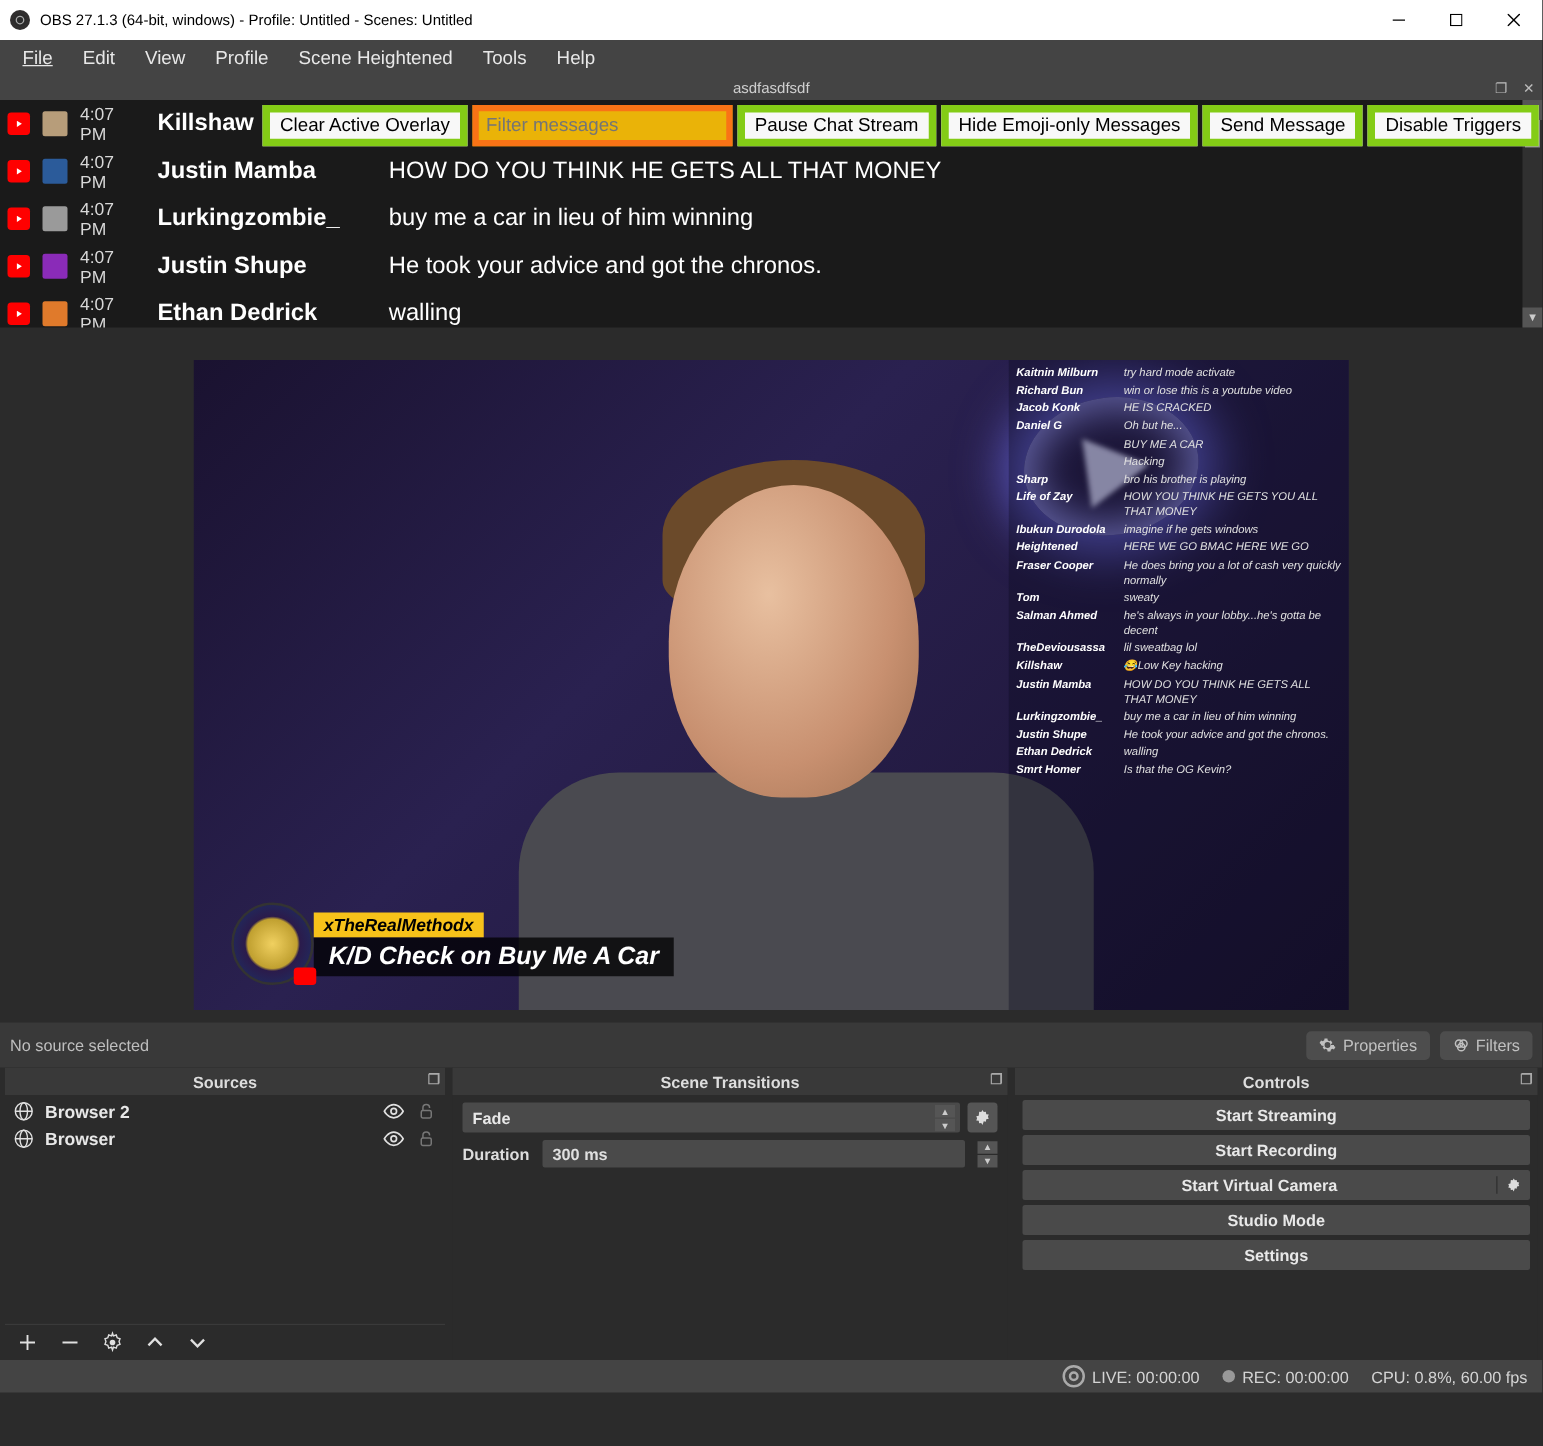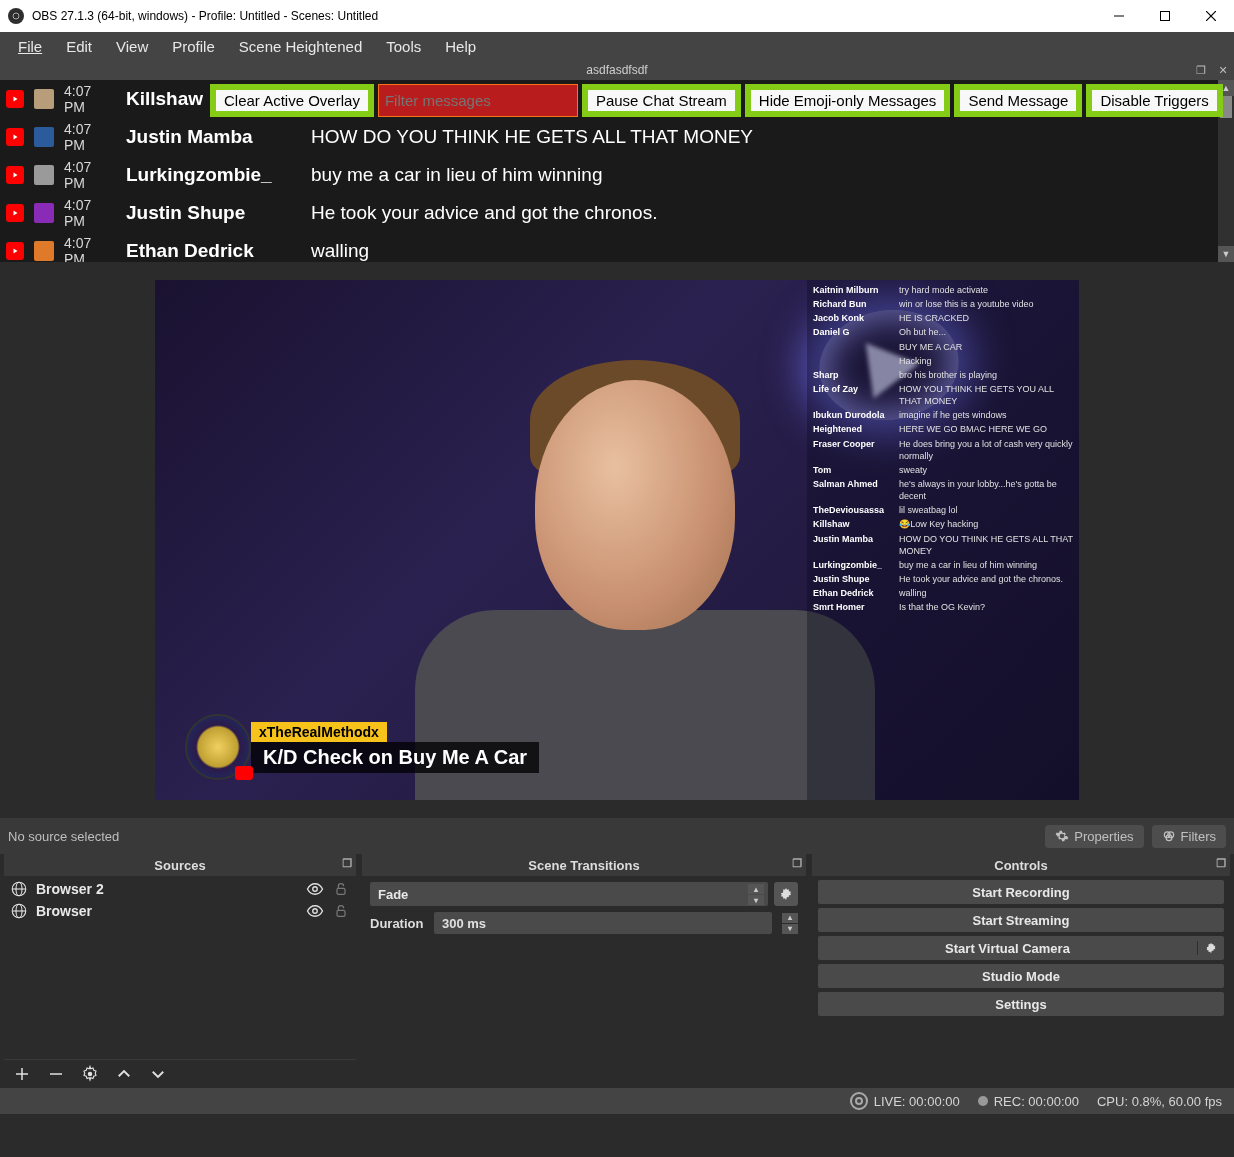--- a/index.html
+++ b/index.html
@@ -88,23 +88,23 @@
 }
 .chat-btn {
   background: #f8f8f8;
   color: #000;
   border: 6px solid #84cc16;
   font-size: 15px;
   padding: 2px 8px;
   white-space: nowrap;
 }
 .chat-input {
-  background: #b91c1c;
+  background: #eab308;
   color: #000;
-  border: 1px solid #f97316;
+  border: 5px solid #f97316;
   font-size: 15px;
   padding: 2px 6px;
   width: 186px;
 }
 .chat-rows {
   flex: 1;
   overflow: hidden;
 }
 .chat-row {
   display: flex;
@@ -132,23 +132,24 @@
 .chat-scrollbar {
   position: absolute; right: 0; top: 0; bottom: 0; width: 16px;
   background: #303030;
 }
 .chat-scrollbar .btn { height: 16px; background: #555; display:flex;align-items:center;justify-content:center;color:#ccc;font-size:9px;}
 .chat-scrollbar .thumb { position:absolute; left:2px; right:2px; top: 16px; height: 22px; background: #888; }
 
 
 .preview-area {
   background: #2b2b2b;
-  display: flex; justify-content: center; align-items: center;
+  display: flex; justify-content: center; align-items: flex-end;
   padding: 10px 0;
   height: 536px;
+  font-style: italic;
 }
 .preview-canvas {
   position: relative;
   width: 924px; height: 520px;
   background: linear-gradient(135deg, #1a1230 0%, #2a2150 40%, #1a1230 100%);
   overflow: hidden;
 }
 
 .person {
   position:absolute; left: 260px; top: 70px; width: 460px; height: 450px;
@@ -684,22 +685,22 @@
       </div>
     </div>
   </div>
 
   <div class="panel">
     <div class="panel-title">
       <span>Controls</span>
       <span class="popout">❐</span>
     </div>
     <div class="ctrls-body">
+      <div class="ctrl-btn">Start Streaming</div>
       <div class="ctrl-btn">Start Recording</div>
-      <div class="ctrl-btn">Start Streaming</div>
       <div class="ctrl-btn split">
         <div class="main">Start Virtual Camera</div>
         <div class="cog">
           <svg width="14" height="14" viewBox="0 0 24 24" fill="#ddd">
               <circle cx="12" cy="12" r="3" fill="#4a4a4a"></circle>
               <path d="M12 3l1.5 2.5L16 5l.5 3 3 .5-1 2.5 1 2.5-3 .5-.5 3-2.5-.5L12 21l-1.5-2.5L8 19l-.5-3-3-.5 1-2.5-1-2.5 3-.5L8 5l2.5.5z"></path>
             </svg>
         </div>
       </div>
       <div class="ctrl-btn">Studio Mode</div>

